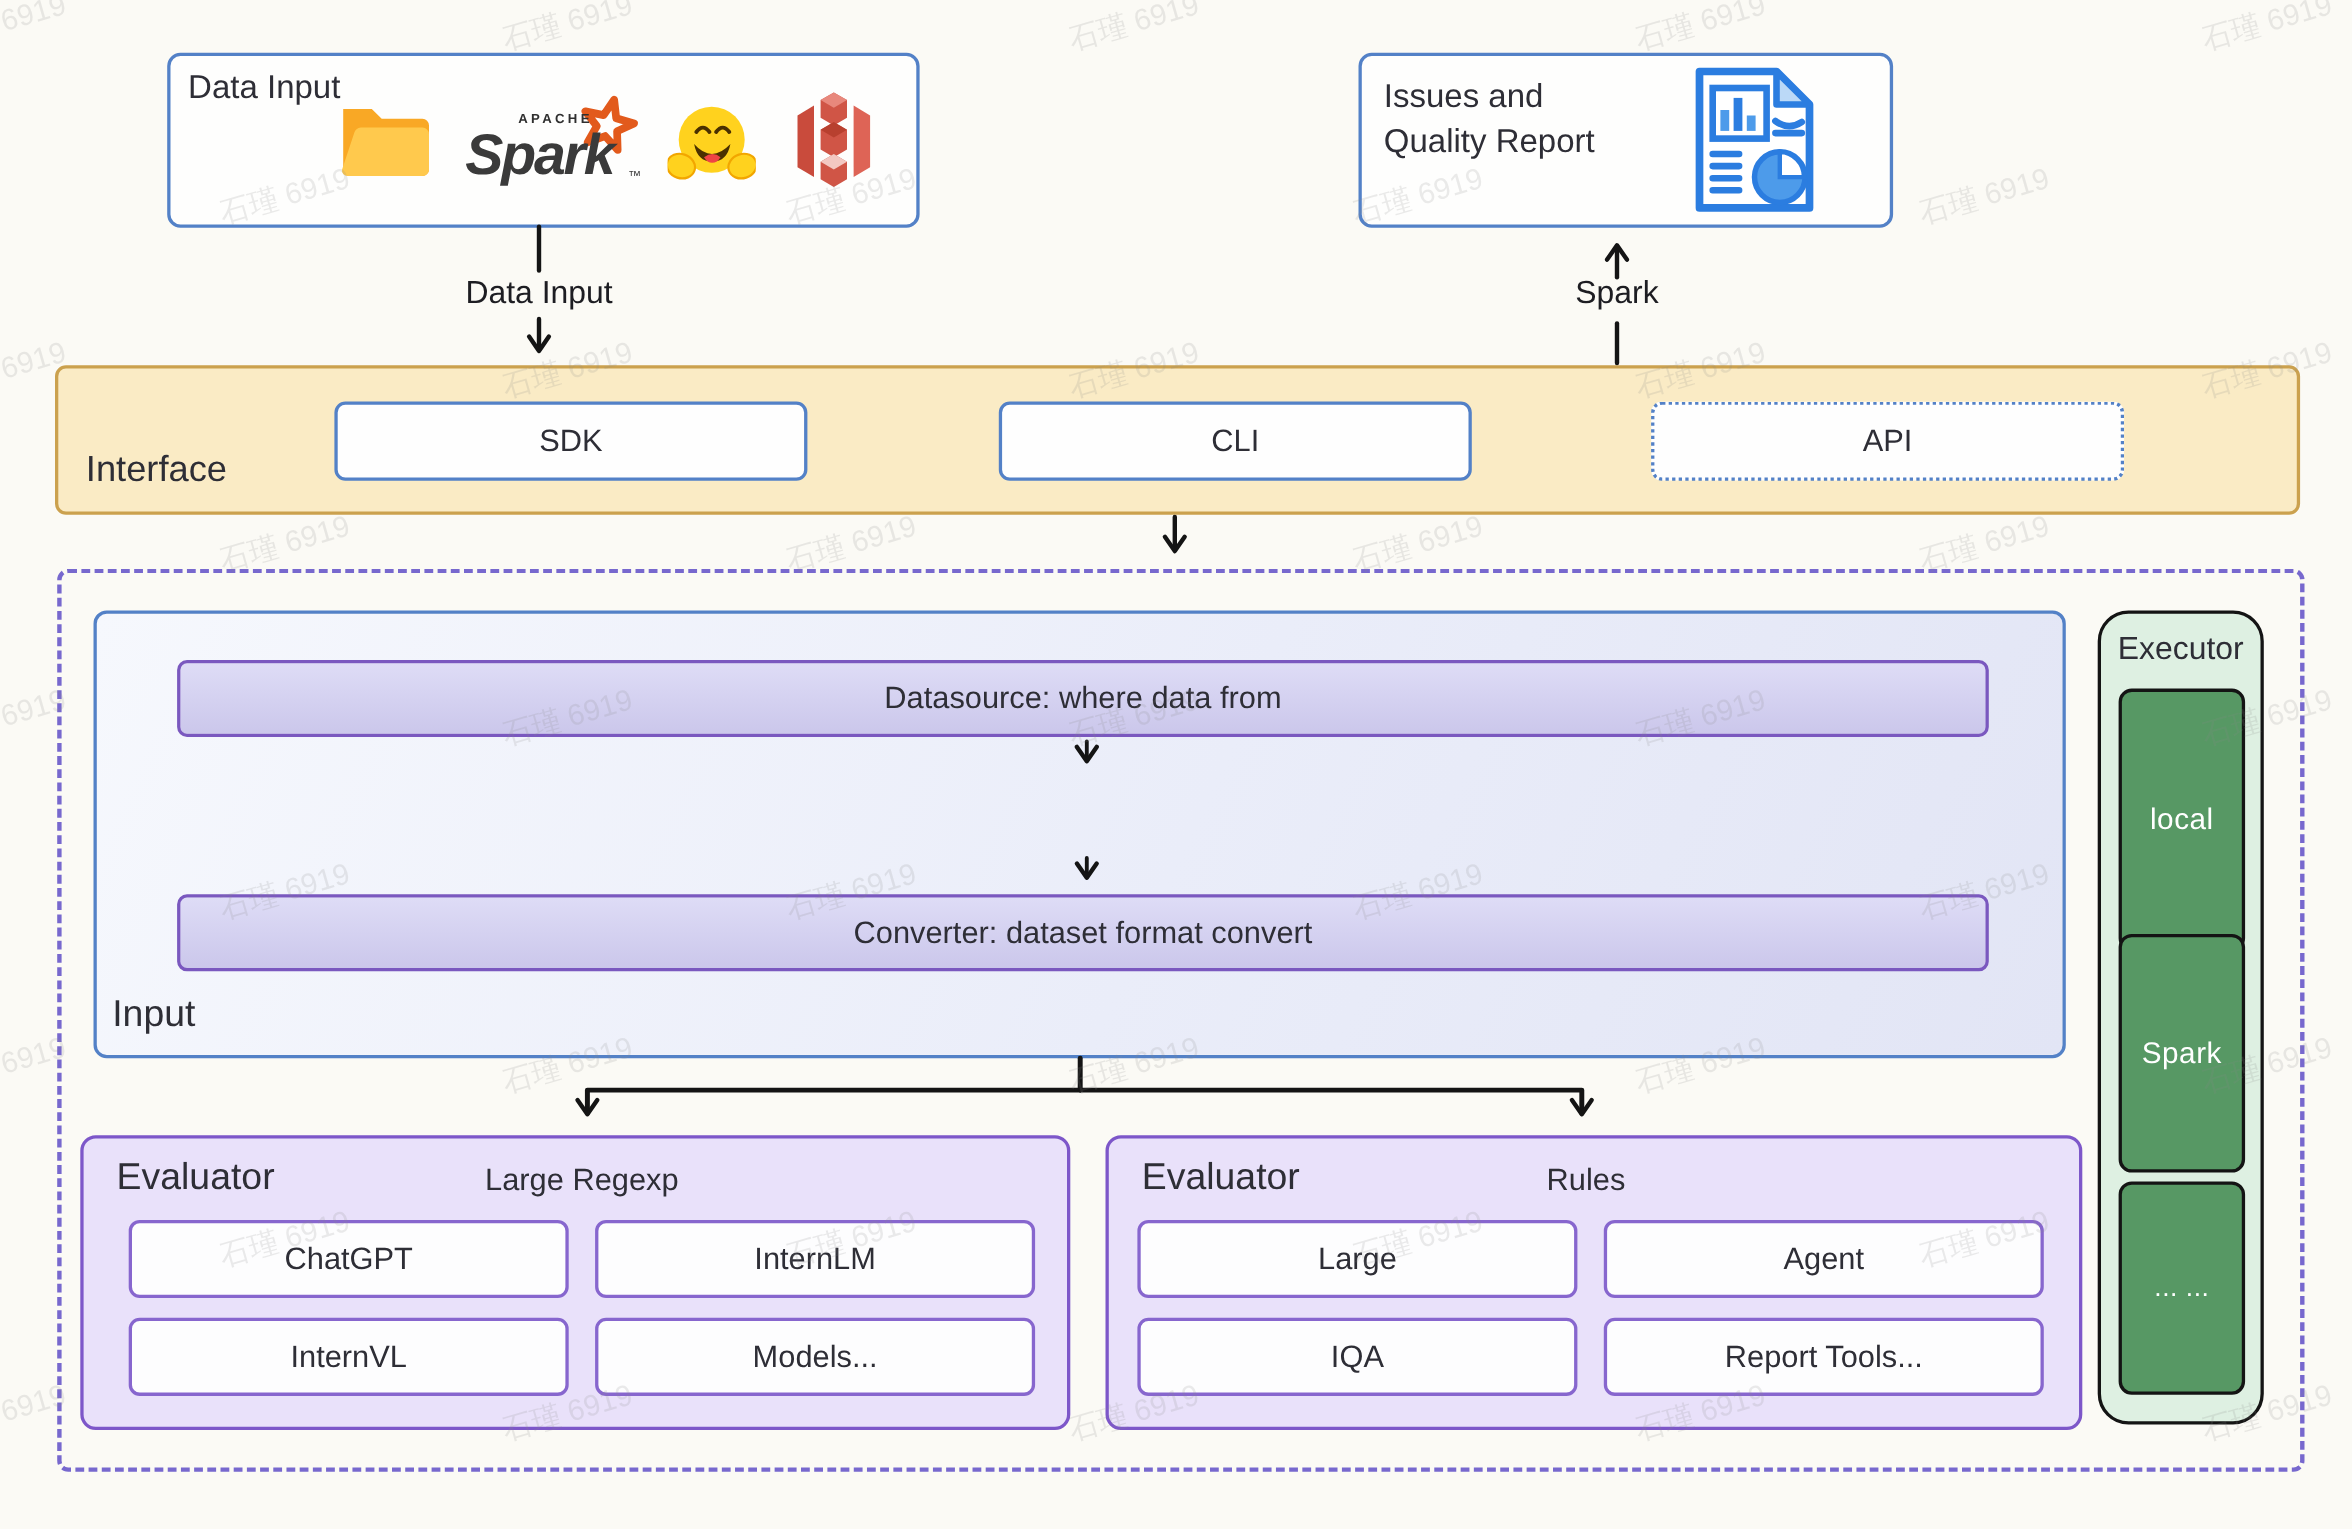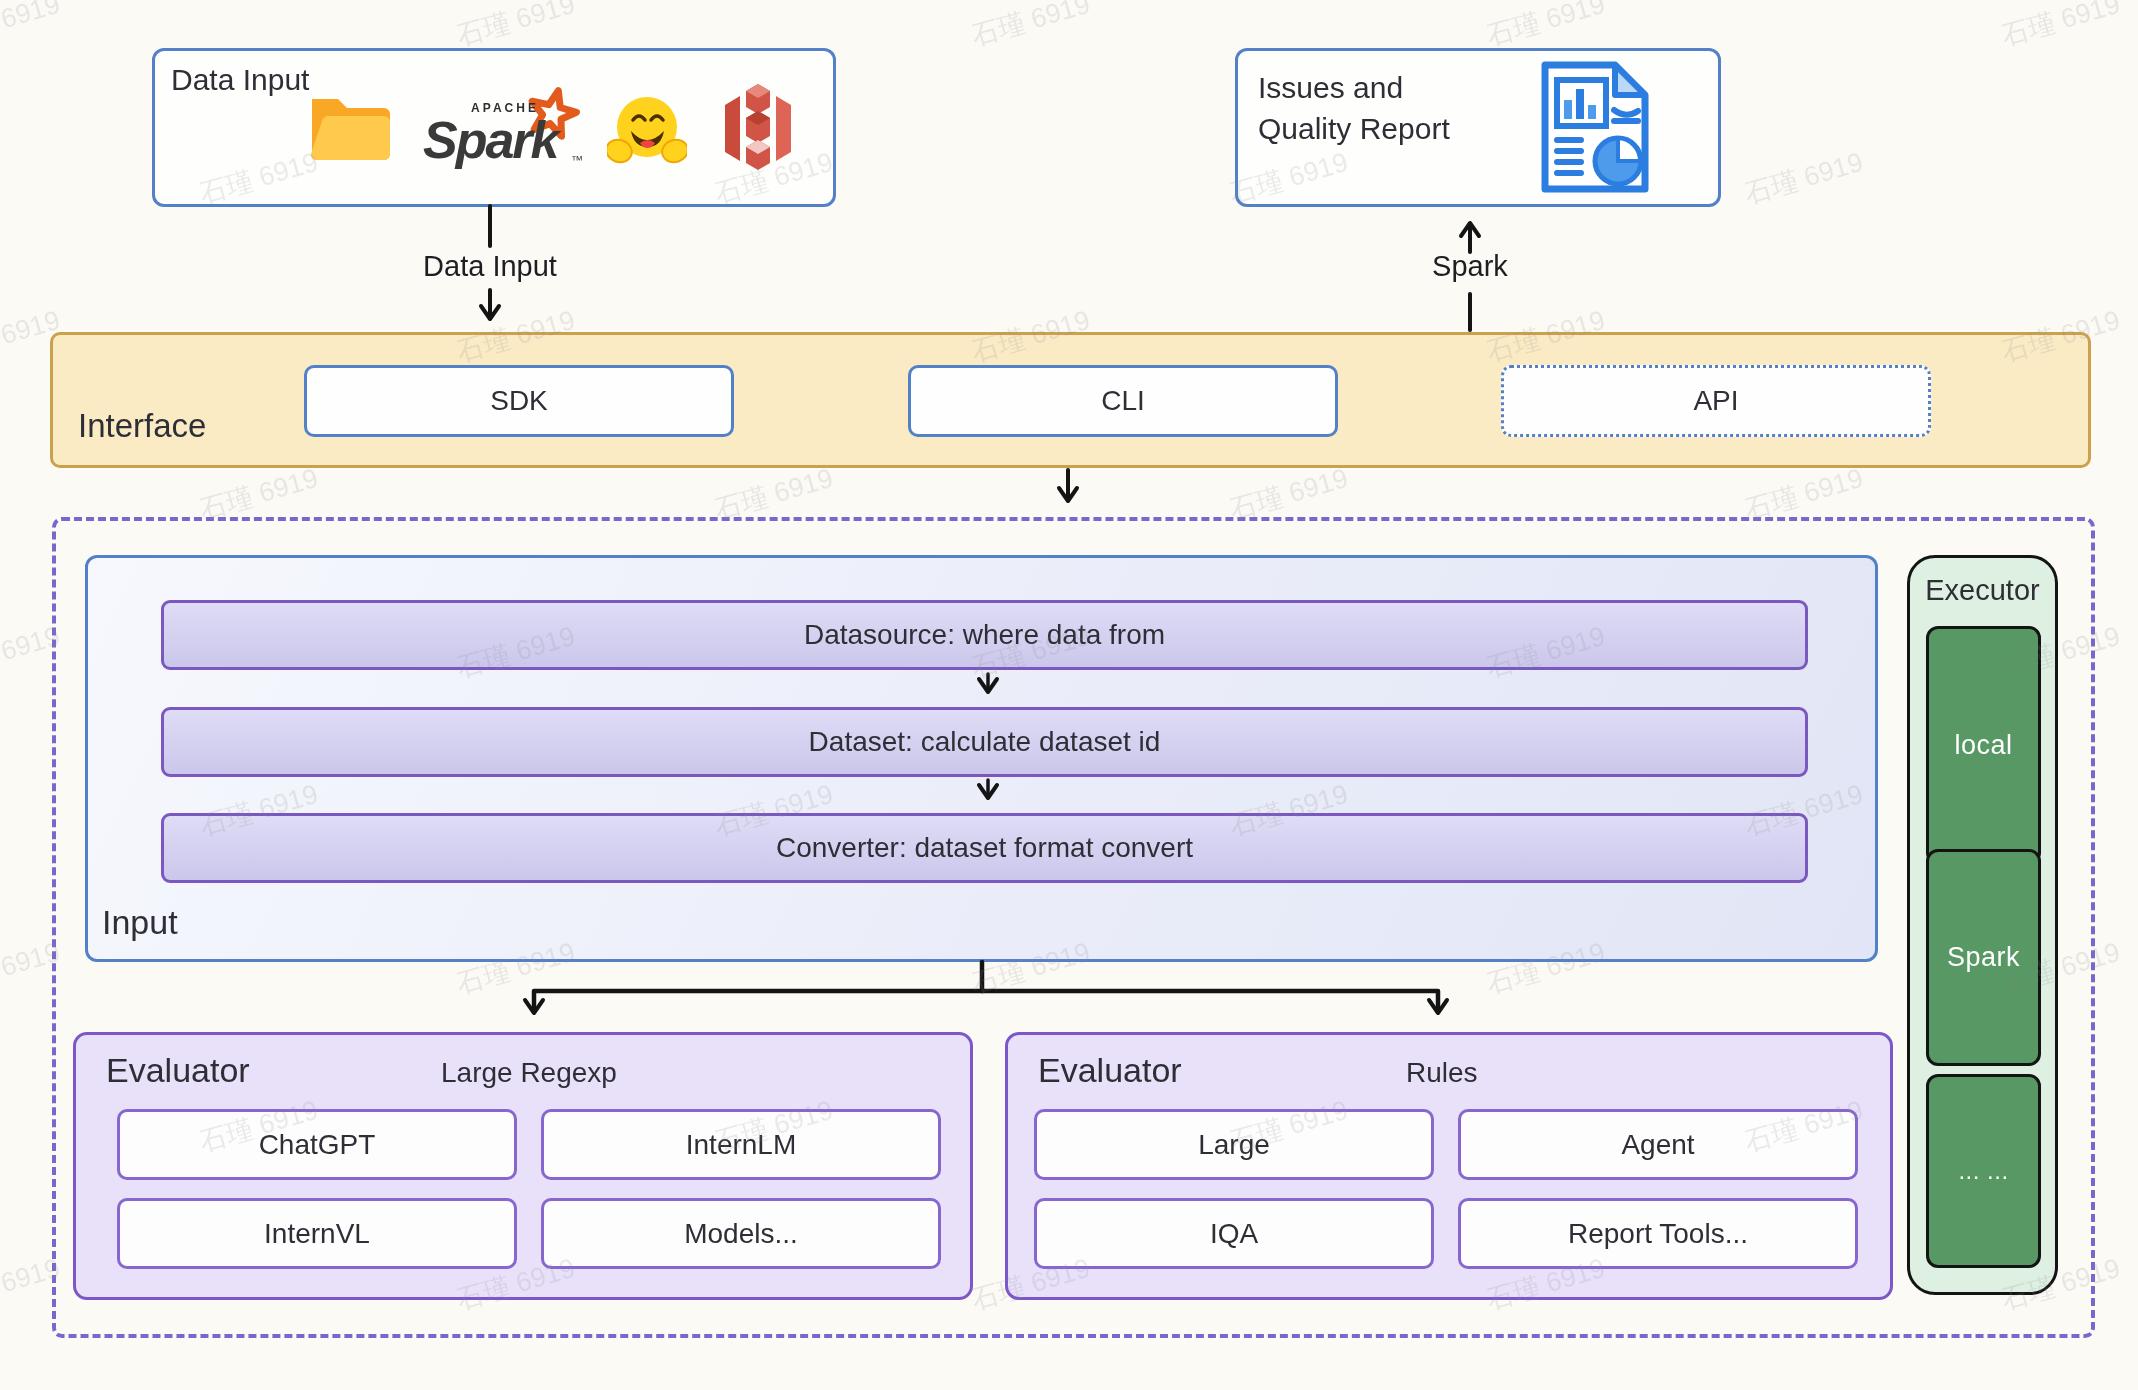--- a/index.html
+++ b/index.html
@@ -173,21 +173,20 @@
     <div class="interface-label">Interface</div>
     <div class="ibox ibox-sdk">SDK</div>
     <div class="ibox ibox-cli">CLI</div>
     <div class="ibox ibox-api">API</div>
   </div>
 
   <div class="dashed-container"></div>
 
   <div class="data-box">
     <div class="drow drow1">Datasource: where data from</div>
-    <div class="drow drow2">Dataset: calculate dataset id</div>
     <div class="drow drow3">Converter: dataset format convert</div>
     <div class="data-label">Input</div>
   </div>
 
   <div class="evaluator evaluator-left">
     <div class="ev-title">Evaluator</div>
     <div class="ev-sub ev-sub-left">Large Regexp</div>
     <div class="eitem ecol1 erow1">ChatGPT</div>
     <div class="eitem ecol2 erow1">InternLM</div>
     <div class="eitem ecol1 erow2">InternVL</div>

